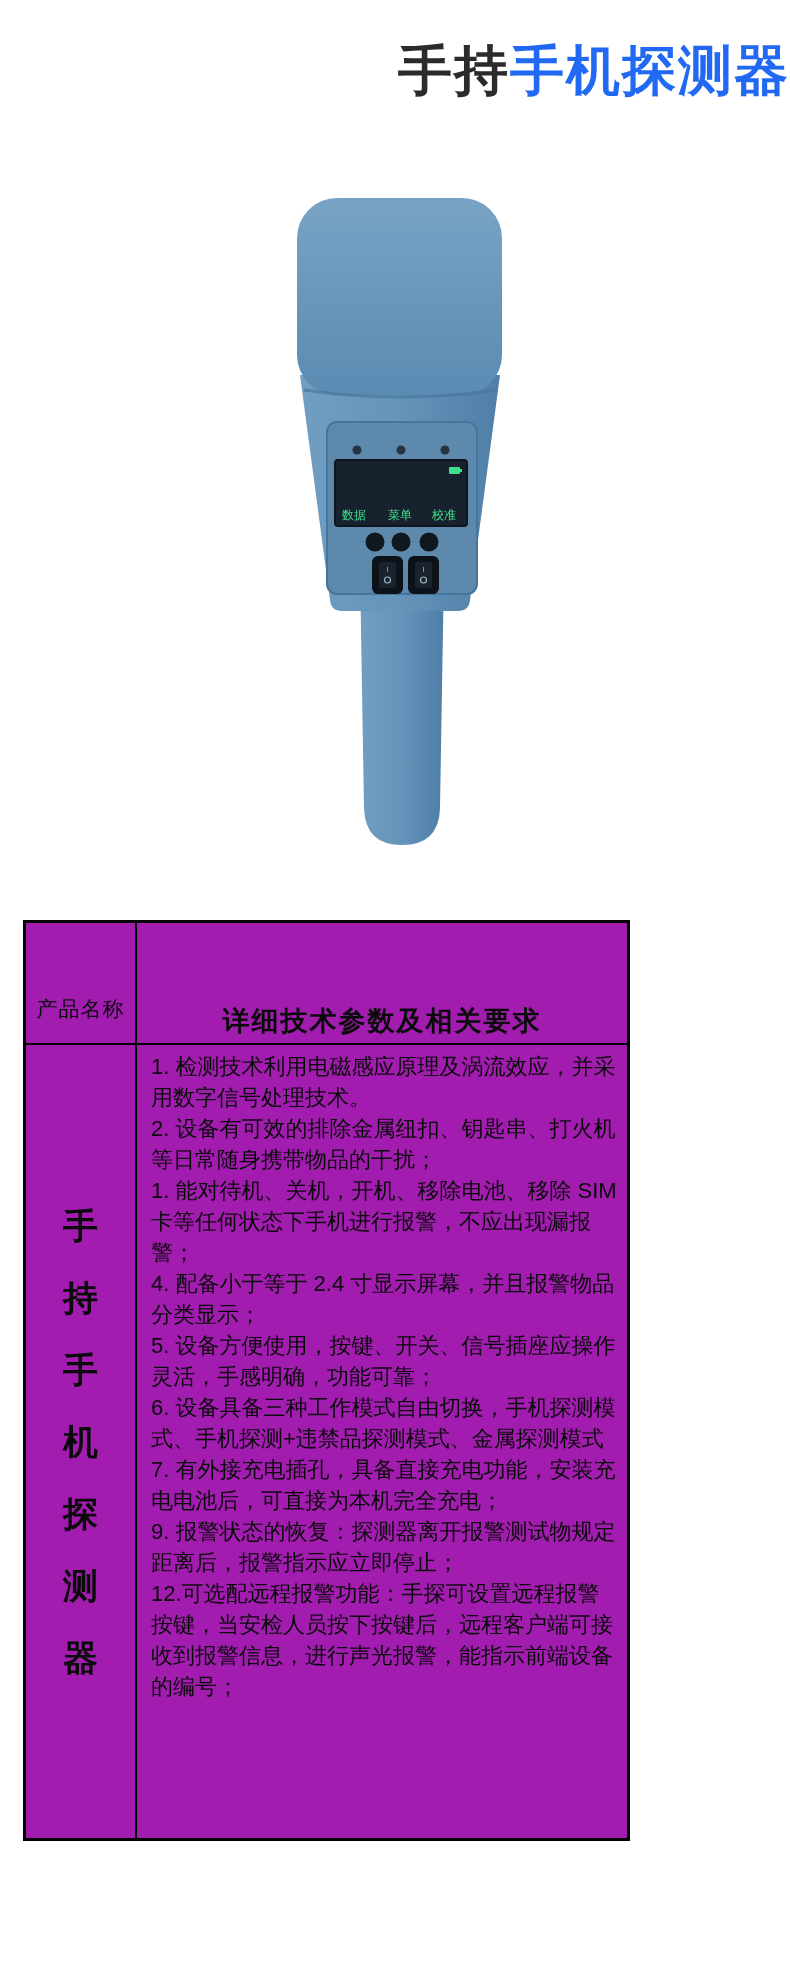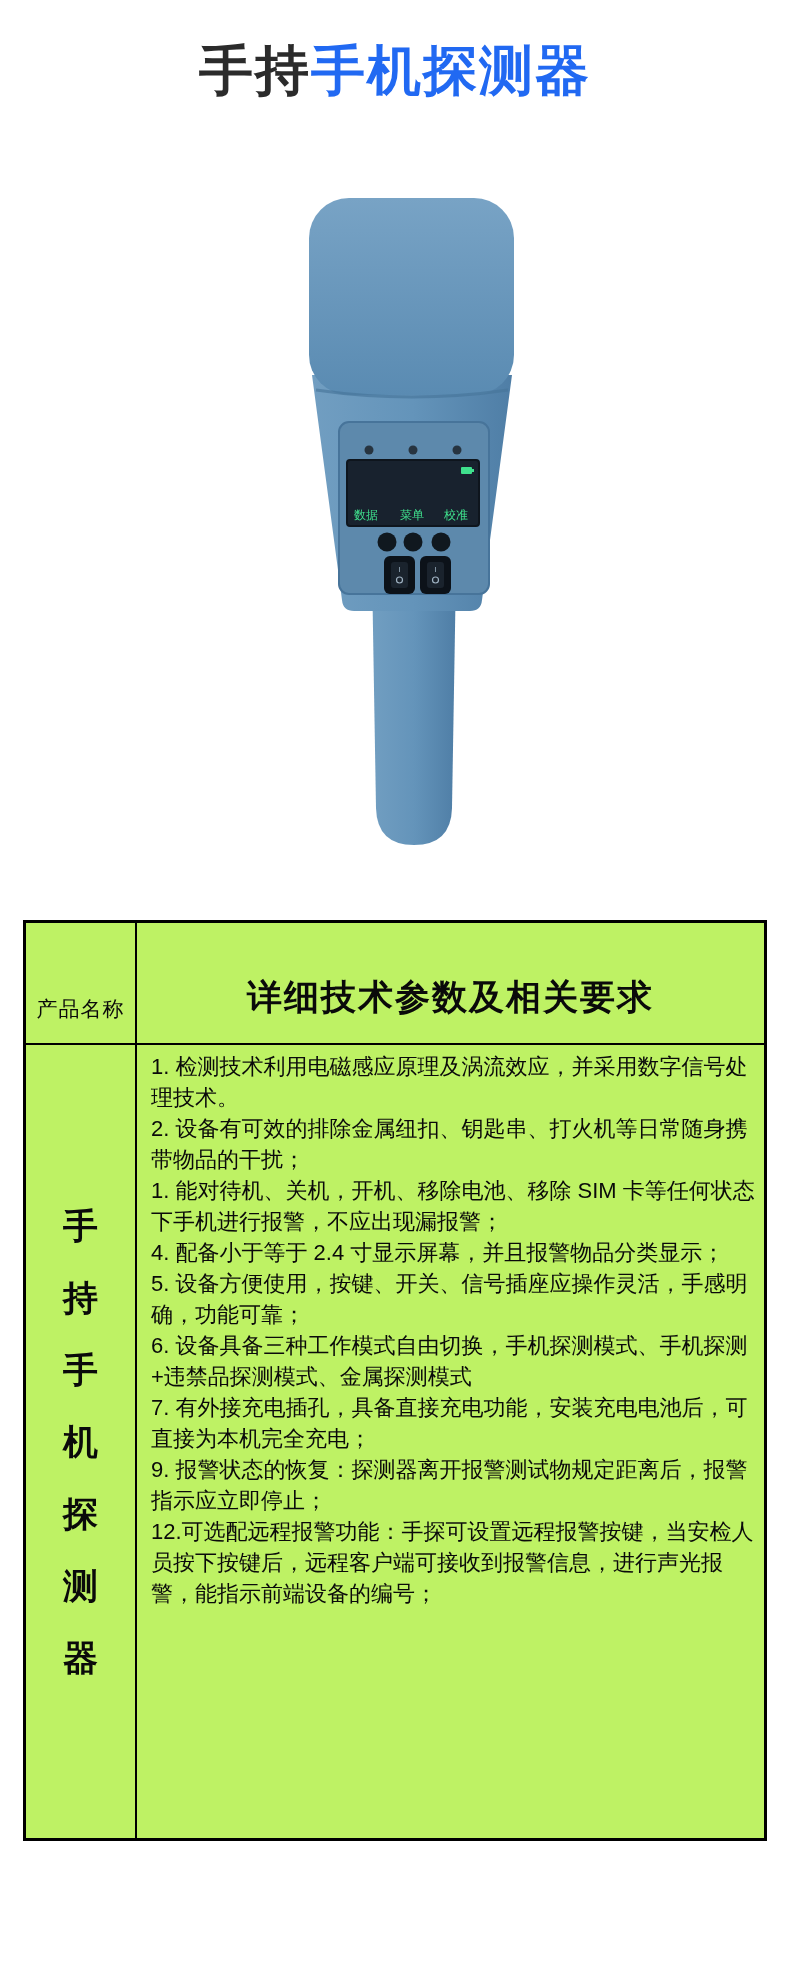--- a/index.html
+++ b/index.html
@@ -11,51 +11,51 @@
     font-family: "Liberation Sans", "DejaVu Sans", sans-serif;
     overflow: hidden;
   }
 
   
   .page-title {
     position: absolute;
     top: 38px;
     left: 0;
     width: 100%;
-    text-align: center;
+    text-align: right;
     font-size: 54px;
     font-weight: 800;
     letter-spacing: 2px;
     line-height: 1.2;
     white-space: nowrap;
   }
   .title-dark { color: #2b2b2b; }
   .title-blue { color: #2169f2; }
 
   
   .device-wrap {
     position: absolute;
-    left: 244px;
+    left: 232px;
     top: 150px;
     width: 330px;
     height: 710px;
   }
 
   
   .spec-table {
     position: absolute;
     left: 23px;
     top: 920px;
-    width: 744px;
+    width: 607px;
     height: 921px;
     border: 3px solid #000000;
     box-sizing: border-box;
     display: flex;
     flex-direction: column;
-    background: #bef264;
+    background: #a21caf;
     color: #0a0a0a;
   }
   .row-header {
     flex: none;
     height: 120px;
     display: flex;
     border-bottom: 2px solid #000000;
   }
   .row-body { flex: 1; display: flex; min-height: 0; }
   .col-name {
@@ -70,22 +70,22 @@
     justify-content: center;
     padding-bottom: 20px;
     font-size: 21px;
     letter-spacing: 1px;
   }
   .header-title-cell {
     flex: 1;
     display: flex;
     align-items: flex-end;
     justify-content: center;
-    padding-bottom: 22px;
-    font-size: 35px;
+    padding-bottom: 4px;
+    font-size: 27px;
     font-weight: bold;
     letter-spacing: 2px;
   }
   .body-name-cell {
     display: flex;
     flex-direction: column;
     align-items: center;
     justify-content: center;
     gap: 37px;
     font-size: 35px;

